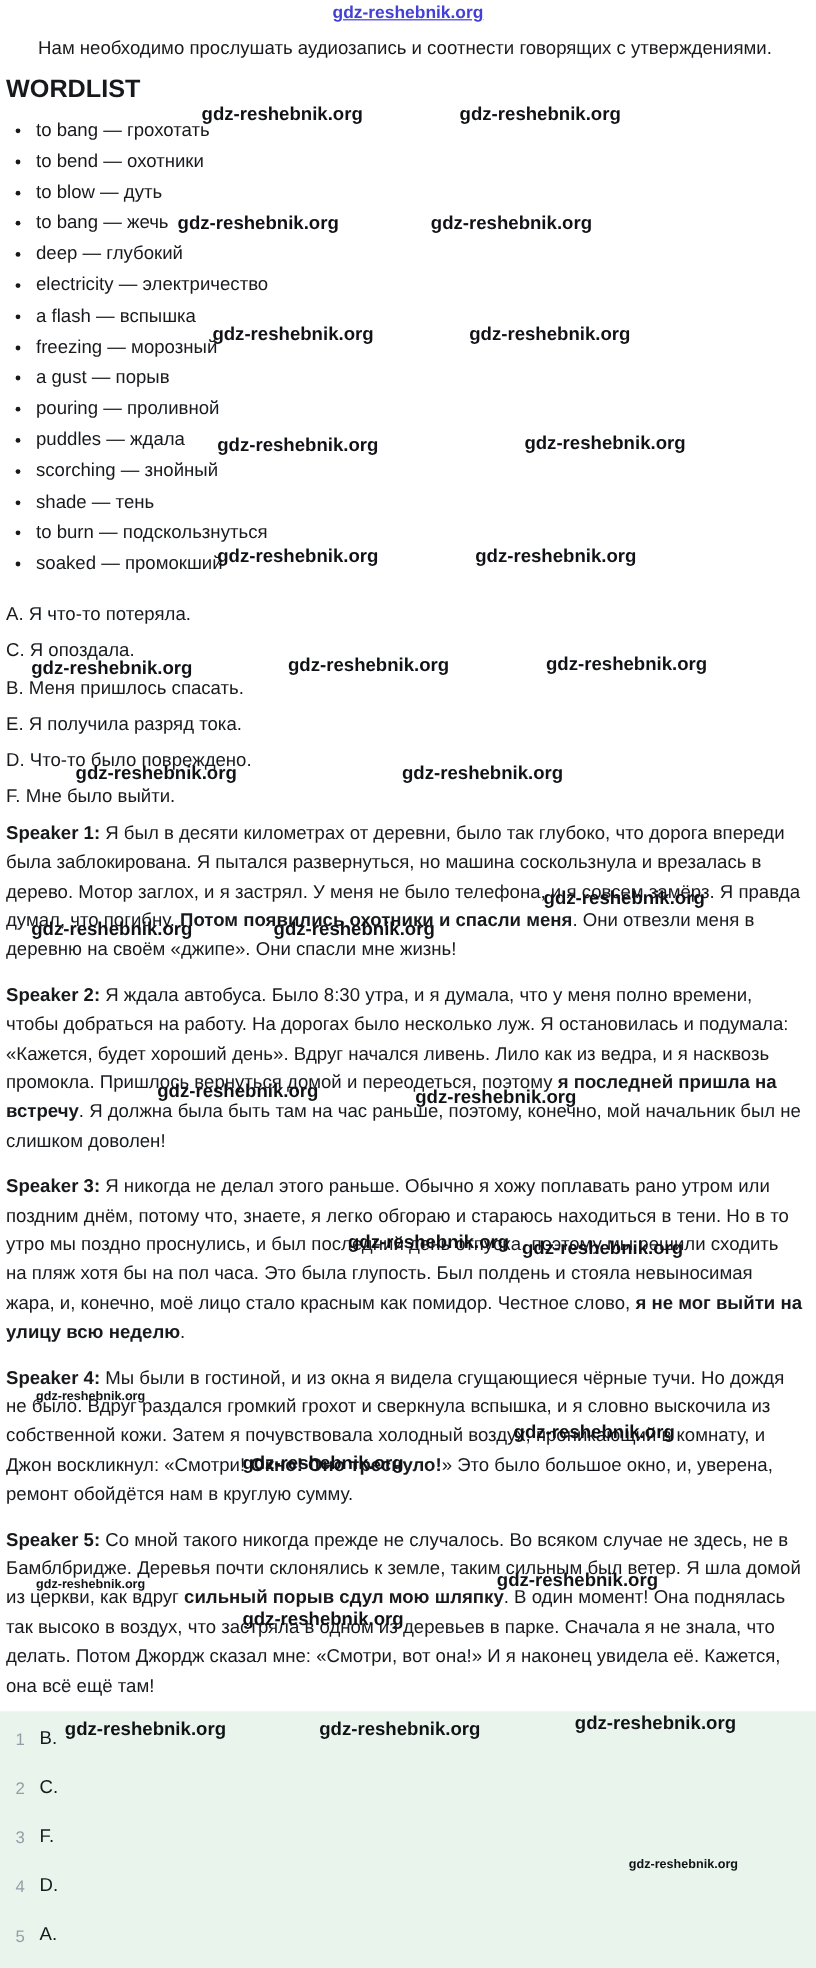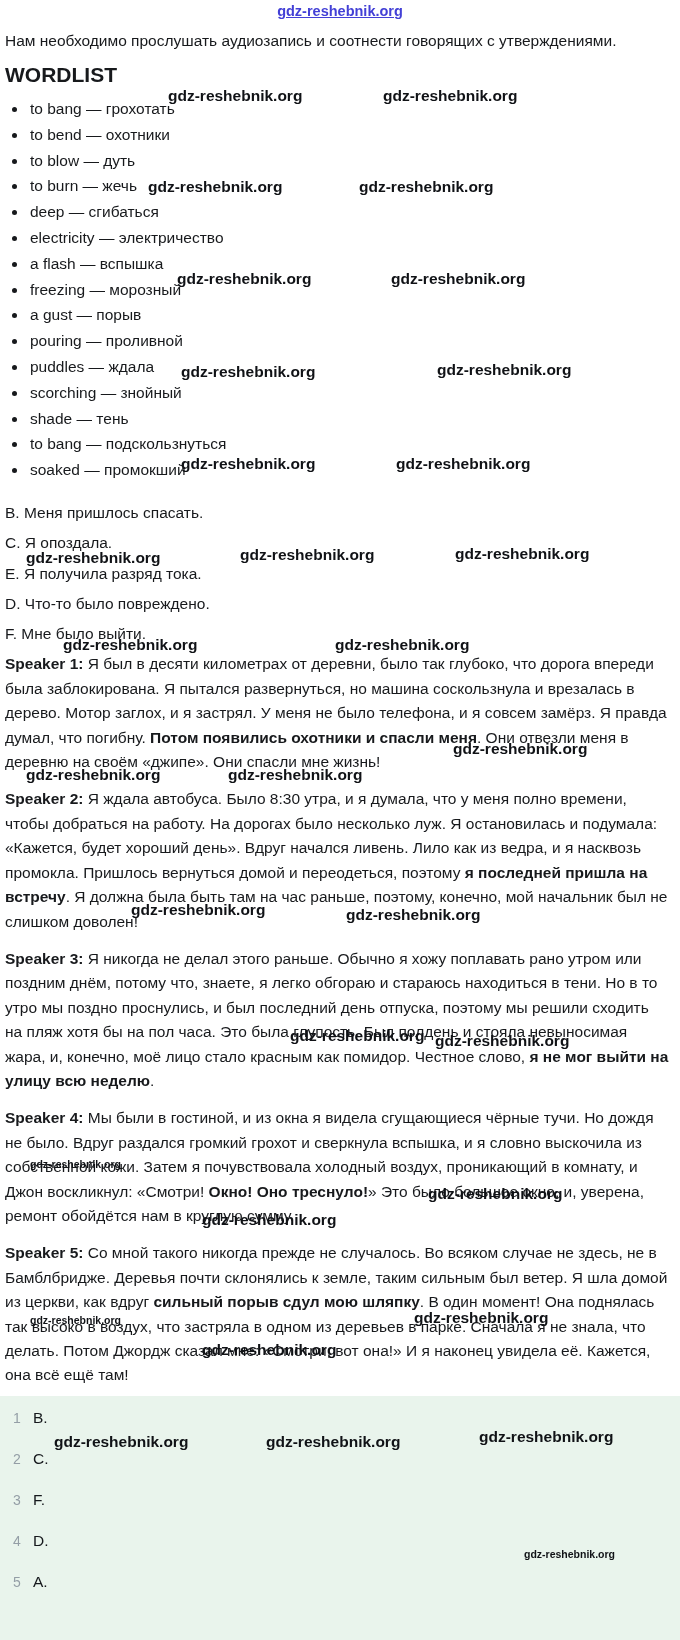--- a/index.html
+++ b/index.html
@@ -23,21 +23,21 @@
     font-weight: 700;
     text-decoration: underline;
     cursor: pointer;
   }
   .content {
     flex: none;
     padding: 6px 10px 8px 5px;
     font-size: 15.5px;
     line-height: 24px;
   }
-  .intro { margin: 4px 0 10px; }
+  .intro { margin: 4px 0 10px; text-align: center; }
   .wordlist-title { font-size: 21px; font-weight: 700; margin: 0 0 9px; }
   ul.wordlist { list-style: disc; padding-left: 23px; margin: 0 0 18px; }
   ul.wordlist li { line-height: 25.8px; padding-left: 2px; }
   .statement { line-height: 24.3px; margin: 0 0 6px; }
   .speaker { line-height: 24.4px; margin: 2px 0 13px; }
   .speaker:last-child { margin-bottom: 0; }
   .speaker b { font-weight: 700; }
   .answers-section { flex: 1 1 auto; padding-top: 2px; }
   .answer-row { display: flex; align-items: center; height: 41px; padding-left: 13px; }
   .answer-num { color: #949ea6; font-size: 14px; width: 20px; flex: none; }
@@ -61,37 +61,38 @@
 
   <div class="content">
     <p class="intro">Нам необходимо прослушать аудиозапись и соотнести говорящих с утверждениями.</p>
 
     <h2 class="wordlist-title">WORDLIST</h2>
 
     <ul class="wordlist">
         <li class="wordlist-item">to bang — грохотать</li>
         <li class="wordlist-item">to bend — охотники</li>
         <li class="wordlist-item">to blow — дуть</li>
-        <li class="wordlist-item">to burn — жечь</li>
-        <li class="wordlist-item">deep — сгибаться</li>
+        <li class="wordlist-item">to bang — жечь</li>
+        <li class="wordlist-item">deep — глубокий</li>
         <li class="wordlist-item">electricity — электричество</li>
         <li class="wordlist-item">a flash — вспышка</li>
         <li class="wordlist-item">freezing — морозный</li>
         <li class="wordlist-item">a gust — порыв</li>
         <li class="wordlist-item">pouring — проливной</li>
         <li class="wordlist-item">puddles — ждала</li>
         <li class="wordlist-item">scorching — знойный</li>
         <li class="wordlist-item">shade — тень</li>
-        <li class="wordlist-item">to bang — подскользнуться</li>
+        <li class="wordlist-item">to burn — подскользнуться</li>
         <li class="wordlist-item">soaked — промокший</li>
       </ul>
 
     <div>
+        <p class="statement">A. Я что-то потеряла.</p>
+        <p class="statement">C. Я опоздала.</p>
         <p class="statement">B. Меня пришлось спасать.</p>
-        <p class="statement">C. Я опоздала.</p>
         <p class="statement">E. Я получила разряд тока.</p>
         <p class="statement">D. Что-то было повреждено.</p>
         <p class="statement">F. Мне было выйти.</p>
       </div>
 
     <div>
         <p class="speaker"><b>Speaker 1:</b><span> Я был в десяти километрах от деревни, было так глубоко, что дорога впереди была заблокирована. Я пытался развернуться, но машина соскользнула и врезалась в дерево. Мотор заглох, и я застрял. У меня не было телефона, и я совсем замёрз. Я правда думал, что погибну. </span><b>Потом появились охотники и спасли меня</b><span>. Они отвезли меня в деревню на своём «джипе». Они спасли мне жизнь!</span></p>
         <p class="speaker"><b>Speaker 2:</b><span> Я ждала автобуса. Было 8:30 утра, и я думала, что у меня полно времени, чтобы добраться на работу. На дорогах было несколько луж. Я остановилась и подумала: «Кажется, будет хороший день». Вдруг начался ливень. Лило как из ведра, и я насквозь промокла. Пришлось вернуться домой и переодеться, поэтому </span><b>я последней пришла на встречу</b><span>. Я должна была быть там на час раньше, поэтому, конечно, мой начальник был не слишком доволен!</span></p>
         <p class="speaker"><b>Speaker 3:</b><span> Я никогда не делал этого раньше. Обычно я хожу поплавать рано утром или поздним днём, потому что, знаете, я легко обгораю и стараюсь находиться в тени. Но в то утро мы поздно проснулись, и был последний день отпуска, поэтому мы решили сходить на пляж хотя бы на пол часа. Это была глупость. Был полдень и стояла невыносимая жара, и, конечно, моё лицо стало красным как помидор. Честное слово, </span><b>я не мог выйти на улицу всю неделю</b><span>.</span></p>
         <p class="speaker"><b>Speaker 4:</b><span> Мы были в гостиной, и из окна я видела сгущающиеся чёрные тучи. Но дождя не было. Вдруг раздался громкий грохот и сверкнула вспышка, и я словно выскочила из собственной кожи. Затем я почувствовала холодный воздух, проникающий в комнату, и Джон воскликнул: «Смотри! </span><b>Окно! Оно треснуло!</b><span>» Это было большое окно, и, уверена, ремонт обойдётся нам в круглую сумму.</span></p>

